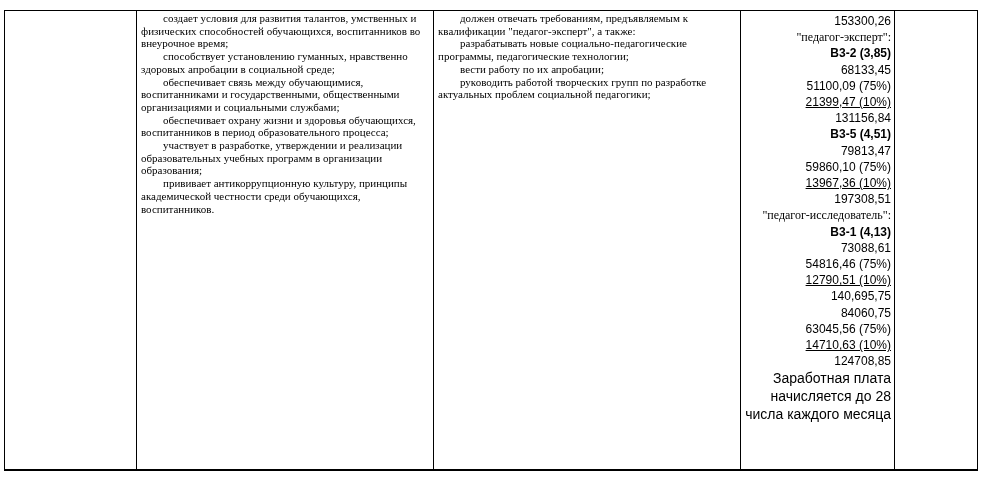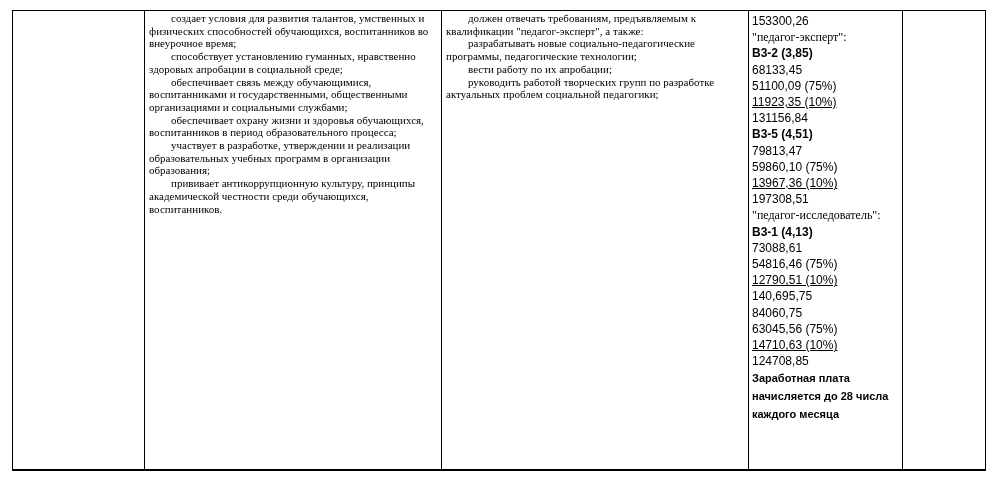--- a/index.html
+++ b/index.html
@@ -20,60 +20,59 @@
     left: 4px;
     top: 10px;
     width: 974px;
     height: 461px;
     box-sizing: border-box;
     display: grid;
     grid-template-columns: 132px 297px 307px 154px 1fr;
     border: 1px solid #000000;
     border-bottom-width: 2px;
     background: #ffffff;
-    margin-left: 8px;
   }
   .cell {
     box-sizing: border-box;
     border-right: 1px solid #000000;
     overflow: hidden;
   }
   .cell:last-child { border-right: none; }
   .text-cell {
     padding: 1px 4px 0 4px;
     font-family: "Liberation Serif", serif;
     font-size: 11px;
     line-height: 12.7px;
     text-align: left;
   }
   .text-cell p.para {
     margin: 0;
     text-indent: 22px;
   }
   .salary-cell {
     padding: 2px 3px 0 3px;
-    text-align: left;
+    text-align: right;
     font-family: "Liberation Sans", sans-serif;
     font-size: 12px;
     line-height: 16.2px;
   }
   .salary-cell .line { white-space: normal; }
   .line-number { }
   .line-title {
     font-family: "Liberation Serif", serif;
   }
   .line-grade {
     font-weight: bold;
   }
   .line-underline {
     text-decoration: underline;
   }
   .line-note {
-    font-weight: bold;
-    font-size: 11px;
+    font-weight: normal;
+    font-size: 14px;
     line-height: 18px;
     font-family: "Liberation Sans", sans-serif;
   }
 </style>
 </head>
 <body>
 
 <div class="page">
   <div class="doc-table">
     <div class="cell"></div>
@@ -90,21 +89,21 @@
         <p class="para">разрабатывать новые социально-педагогические программы, педагогические технологии;</p>
         <p class="para">вести работу по их апробации;</p>
         <p class="para">руководить работой творческих групп по разработке актуальных проблем социальной педагогики;</p>
       </div>
     <div class="cell salary-cell">
         <div class="line line-number">153300,26</div>
         <div class="line line-title">"педагог-эксперт":</div>
         <div class="line line-grade">В3-2 (3,85)</div>
         <div class="line line-number">68133,45</div>
         <div class="line line-number">51100,09 (75%)</div>
-        <div class="line line-underline">11923,35 (10%)</div>
+        <div class="line line-underline">21399,47 (10%)</div>
         <div class="line line-number">131156,84</div>
         <div class="line line-grade">В3-5 (4,51)</div>
         <div class="line line-number">79813,47</div>
         <div class="line line-number">59860,10 (75%)</div>
         <div class="line line-underline">13967,36 (10%)</div>
         <div class="line line-number">197308,51</div>
         <div class="line line-title">"педагог-исследователь":</div>
         <div class="line line-grade">В3-1 (4,13)</div>
         <div class="line line-number">73088,61</div>
         <div class="line line-number">54816,46 (75%)</div>

